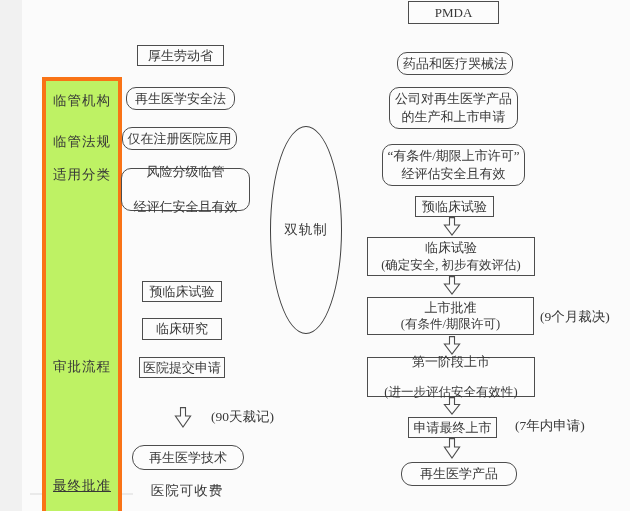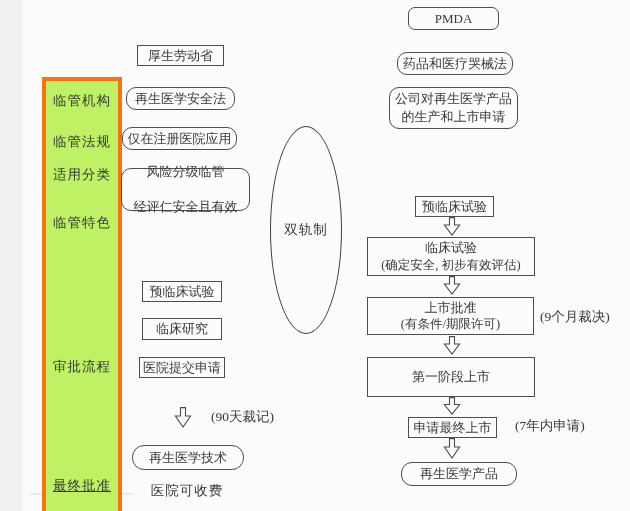--- a/index.html
+++ b/index.html
@@ -74,21 +74,20 @@
 <body>
 
 <div class="stage">
   <div class="edge-strip"></div>
   <div class="artifact-line" style="left:30px;top:493px;width:103px;"></div>
 
   <div class="panel" style="left:42px;top:37px;width:72px;height:437px;">
     <div class="lbl" style="top:11px;">临管机构</div>
     <div class="lbl" style="top:52px;">临管法规</div>
     <div class="lbl" style="top:85px;">适用分类</div>
-    <div class="lbl" style="top:133px;">临管特色</div>
     <div class="lbl" style="top:277px;">审批流程</div>
     <div class="lbl" style="top:396px;text-decoration:underline;">最终批准</div>
   </div>
 
   <div class="box" style="left:137px;top:45px;width:85px;height:19px;">厚生劳动省</div>
   <div class="rbox" style="left:126px;top:87px;width:107px;height:21px;">再生医学安全法</div>
   <div class="rbox" style="left:122px;top:127px;width:113px;height:21px;">仅在注册医院应用</div>
   <div class="rbox" style="left:121px;top:168px;width:127px;height:41px;gap:17px;">
     <span>风险分级临管</span>
     <span>经评仁安全且有效</span>
@@ -100,25 +99,29 @@
   <svg class="arrow" style="left:174px;top:407px;" width="18" height="21" viewBox="0 0 18 21">
     <path d="M6.5 0.6 H11.5 V9 H16.6 L9 20 L1.4 9 H6.5 Z" fill="#fbfbfb" stroke="#4d4d4d" stroke-width="1.1"></path>
   </svg>
   <div class="note" style="left:211px;top:408px;">(90天裁记)</div>
 
   <div class="rbox" style="left:132px;top:445px;width:110px;height:23px;border-radius:12px;">再生医学技术</div>
   <div class="ftext" style="left:132px;top:482px;width:110px;">医院可收费</div>
 
   <div class="ellipse" style="left:270px;top:126px;width:70px;height:206px;">双轨制</div>
 
-  <div class="box" style="left:408px;top:7px;width:89px;height:21px;border-radius:7px;">PMDA</div>
+  <div class="box" style="left:408px;top:1px;width:89px;height:21px;">PMDA</div>
   <div class="rbox" style="left:397px;top:52px;width:114px;height:21px;">药品和医疗哭械法</div>
   <div class="rbox" style="left:389px;top:87px;width:127px;height:40px;">
     <span>公司对再生医学产品</span>
     <span>的生产和上市申请</span>
+  </div>
+  <div class="rbox" style="left:382px;top:144px;width:141px;height:40px;">
+    <span>“有条件/期限上市许可”</span>
+    <span>经评估安全且有效</span>
   </div>
   <div class="box" style="left:415px;top:196px;width:77px;height:19px;">预临床试验</div>
 
   <svg class="arrow" style="left:443px;top:217px;" width="18" height="19" viewBox="0 0 18 19">
     <path d="M6.5 0.6 H11.5 V8 H16.6 L9 18 L1.4 8 H6.5 Z" fill="#fbfbfb" stroke="#4d4d4d" stroke-width="1.1"></path>
   </svg>
 
   <div class="box" style="left:367px;top:237px;width:166px;height:37px;">
     <span>临床试验</span>
     <span class="l2">(确定安全, 初步有效评估)</span>
@@ -133,20 +136,21 @@
     <span class="l2">(有条件/期限许可)</span>
   </div>
   <div class="note" style="left:540px;top:308px;">(9个月裁决)</div>
 
   <svg class="arrow" style="left:443px;top:336px;" width="18" height="19" viewBox="0 0 18 19">
     <path d="M6.5 0.6 H11.5 V8 H16.6 L9 18 L1.4 8 H6.5 Z" fill="#fbfbfb" stroke="#4d4d4d" stroke-width="1.1"></path>
   </svg>
 
   <div class="box" style="left:367px;top:357px;width:166px;height:38px;gap:14px;">
     <span>第一阶段上市</span>
+    <span class="l2">(进一步评估安全有效性)</span>
   </div>
 
   <svg class="arrow" style="left:443px;top:397px;" width="18" height="18" viewBox="0 0 18 18">
     <path d="M6.5 0.6 H11.5 V7.5 H16.6 L9 17 L1.4 7.5 H6.5 Z" fill="#fbfbfb" stroke="#4d4d4d" stroke-width="1.1"></path>
   </svg>
 
   <div class="box" style="left:408px;top:417px;width:87px;height:19px;">申请最终上市</div>
   <div class="note" style="left:515px;top:417px;">(7年内申请)</div>
 
   <svg class="arrow" style="left:443px;top:438px;" width="18" height="21" viewBox="0 0 18 21">

